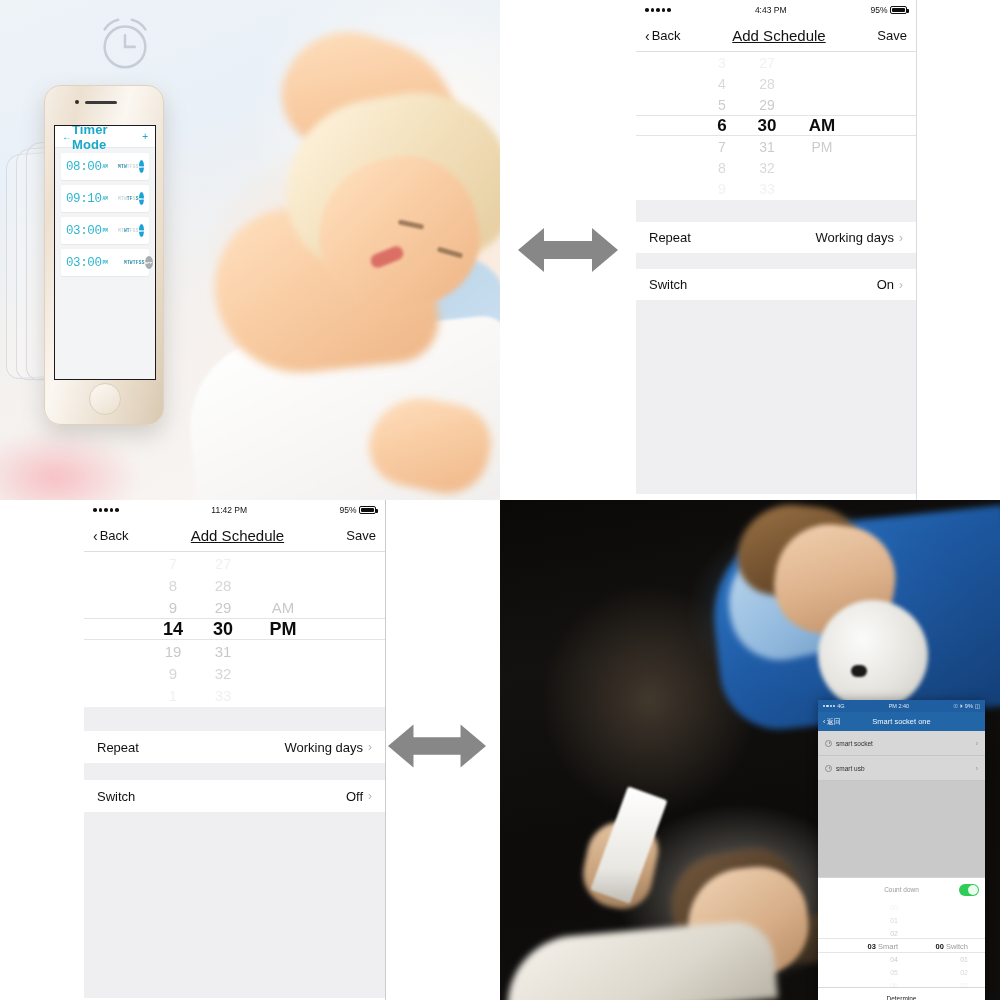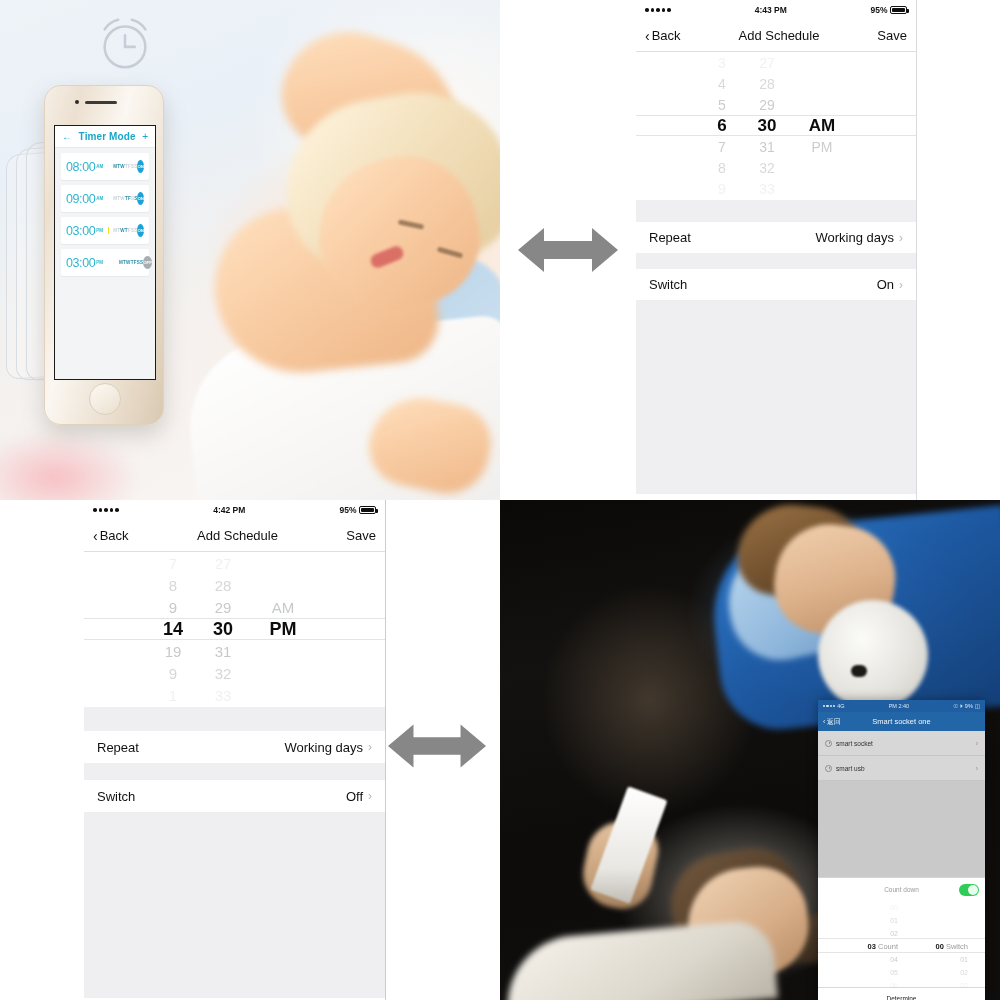--- a/index.html
+++ b/index.html
@@ -94,23 +94,23 @@
     border:1.4px solid #ddd0bb; background:linear-gradient(145deg,#fcf9f4,#ebe0d0);
   }
   .ip-screen {
     position:absolute; left:9px; top:39px; width:102px; height:255px;
     background:#f3f4f6; border:1.2px solid #1b1b1b; overflow:hidden;
   }
   .tm-nav {
     height:22px; background:#ffffff; border-bottom:1px solid #e7eaed;
     display:flex; align-items:center; justify-content:space-between; padding:0 7px;
   }
-  .tm-title { font-size:10px; font-weight:bold; color:#19a8c9; letter-spacing:.1px; }
+  .tm-title { font-size:13px; font-weight:bold; color:#19a8c9; letter-spacing:.1px; }
   .tm-ico { font-size:10px; color:#19a8c9; line-height:1; }
-  .tm-list { padding:5px 6px 0; }
+  .tm-list { padding:5px 6px 0;font-family:Liberation Mono, monospace; }
   .tm-row {
     background:#fff; border-radius:2px; height:27px; margin-bottom:5px;
     display:flex; align-items:center; padding:0 5px; box-shadow:0 1px 1px rgba(0,0,0,.05);
   }
   .tm-time { font-size:12.5px; color:#2fb6cf; letter-spacing:-.4px; font-weight:300; }
   .tm-ampm { font-size:4.5px; color:#2fb6cf; margin-left:1px; font-weight:bold; }
   .tm-dot { width:7px; height:7px; border-radius:50%; margin-left:5px; }
   .tm-days { margin-left:5px; font-size:4.6px; font-weight:bold; letter-spacing:.2px; white-space:nowrap; }
   .tm-days .on { color:#2b8fa8; }
   .tm-days .off { color:#c9d4d8; }
@@ -122,39 +122,39 @@
   .tm-sw.on { background:#1ba2d6; }
   .tm-sw.off { background:#a7adb1; }
 
   
   .ios-panel { position:absolute; background:#ffffff; }
   #tr-panel { left:136px; top:0; width:281px; height:500px; border-right:1px solid #d9dcdf; }
   #bl-panel { left:84px; top:0; width:302px; height:500px; border-right:1px solid #c9ccd0; }
 
   .ios-status {
     height:20px; background:#ffffff; display:flex; align-items:center;
-    justify-content:space-between; padding:0 9px; font-size:8.5px; font-weight:bold; color:#111;
+    justify-content:space-between; padding:0 9px; font-size:8.5px; font-weight:normal; color:#111;
   }
   .dots { display:flex; gap:2px; align-items:center; }
   .dots i { width:3.6px; height:3.6px; border-radius:50%; background:#111; display:block; }
   .batt-wrap { display:flex; align-items:center; gap:2.5px; }
   .batt {
     width:17px; height:8px; border:1px solid #111; border-radius:2px; position:relative; background:#fff;
   }
   .batt::after { content:""; position:absolute; right:-3px; top:2px; width:2px; height:4px; background:#111; border-radius:0 1px 1px 0; }
   .batt i { position:absolute; left:1px; top:1px; bottom:1px; background:#111; border-radius:1px; display:block; }
 
   .ios-navbar {
     height:32px; background:#fff; border-bottom:1px solid #dcdee0;
     display:flex; align-items:center; justify-content:space-between; padding:0 9px;
     font-size:13px; color:#111;
   }
   .nav-back { display:flex; align-items:center; gap:2px; }
   .chev-l { font-size:14px; line-height:1; font-weight:300; }
-  .nav-title { font-size:13px; }
+  .nav-title { font-size:15px;text-decoration:underline; }
   .nav-save { font-size:13px; }
 
   .picker { position:relative; background:#fff; }
   .p-row { display:flex; align-items:center; justify-content:center; position:relative; }
   .p-sel-band {
     position:absolute; left:0; right:0;
     border-top:1px solid #e2e4e6; border-bottom:1px solid #e2e4e6;
     pointer-events:none;
   }
   .p-cell { font-weight:400; }
@@ -336,21 +336,21 @@
         </div>
         <div class="tm-list" id="timer-list">
             <div class="tm-row">
               <span class="tm-time">08:00</span>
               <span class="tm-ampm">AM</span>
               <span class="tm-dot" style="background: rgb(232, 35, 42);"></span>
               <span class="tm-days"><span class="on">M</span><span class="on">T</span><span class="on">W</span><span class="off">T</span><span class="off">F</span><span class="off">S</span><span class="off">S</span></span>
               <span class="tm-sw on">ON</span>
             </div>
             <div class="tm-row">
-              <span class="tm-time">09:00</span>
+              <span class="tm-time">09:10</span>
               <span class="tm-ampm">AM</span>
               <span class="tm-dot" style="background: rgb(181, 31, 138);"></span>
               <span class="tm-days"><span class="off">M</span><span class="off">T</span><span class="off">W</span><span class="on">T</span><span class="on">F</span><span class="off">S</span><span class="on">S</span></span>
               <span class="tm-sw on">ON</span>
             </div>
             <div class="tm-row">
               <span class="tm-time">03:00</span>
               <span class="tm-ampm">PM</span>
               <span class="tm-dot" style="background: rgb(247, 224, 23);"></span>
               <span class="tm-days"><span class="off">M</span><span class="off">T</span><span class="on">W</span><span class="on">T</span><span class="off">F</span><span class="off">S</span><span class="off">S</span></span>
@@ -461,21 +461,21 @@
 
     <div class="ios-panel" id="bl-panel">
       <div class="ios-status">
         <span class="dots">
           <i></i>
             <i></i>
             <i></i>
             <i></i>
             <i></i>
         </span>
-        <span>4:42 PM</span>
+        <span>11:42 PM</span>
         <span class="batt-wrap">
           <span>95%</span>
           <span class="batt">
               <i style="width:13px"></i>
             </span>
         </span>
       </div>
       <div class="ios-navbar">
         <span class="nav-back">
           <span class="chev-l">‹</span>
@@ -601,21 +601,21 @@
             <div class="br-p-row" style="height: 13px;">
               <div class="br-hcol" style="font-size: 7px; font-weight: 400; color: rgb(194, 194, 194); opacity: 0.22;">00</div>
             </div>
             <div class="br-p-row" style="height: 13px;">
               <div class="br-hcol" style="font-size: 7px; font-weight: 400; color: rgb(194, 194, 194); opacity: 0.6;">01</div>
             </div>
             <div class="br-p-row" style="height: 13px;">
               <div class="br-hcol" style="font-size: 7px; font-weight: 400; color: rgb(194, 194, 194); opacity: 0.8;">02</div>
             </div>
             <div class="br-p-row" style="height: 13px;">
-              <div class="br-hcol" style="font-size: 7.5px; font-weight: 700; color: rgb(20, 20, 20); opacity: 1;">03 <span class="br-unit">Count</span></div>
+              <div class="br-hcol" style="font-size: 7.5px; font-weight: 700; color: rgb(20, 20, 20); opacity: 1;">03 <span class="br-unit">Smart</span></div>
               <div class="br-mcol" style="font-size: 7.5px; font-weight: 700; color: rgb(20, 20, 20); opacity: 1;">00 <span class="br-unit">Switch</span></div>
             </div>
             <div class="br-p-row" style="height: 13px;">
               <div class="br-hcol" style="font-size: 7px; font-weight: 400; color: rgb(194, 194, 194); opacity: 0.8;">04</div>
               <div class="br-mcol" style="font-size: 7px; font-weight: 400; color: rgb(194, 194, 194); opacity: 0.8;">01</div>
             </div>
             <div class="br-p-row" style="height: 13px;">
               <div class="br-hcol" style="font-size: 7px; font-weight: 400; color: rgb(194, 194, 194); opacity: 0.6;">05</div>
               <div class="br-mcol" style="font-size: 7px; font-weight: 400; color: rgb(194, 194, 194); opacity: 0.6;">02</div>
             </div>

